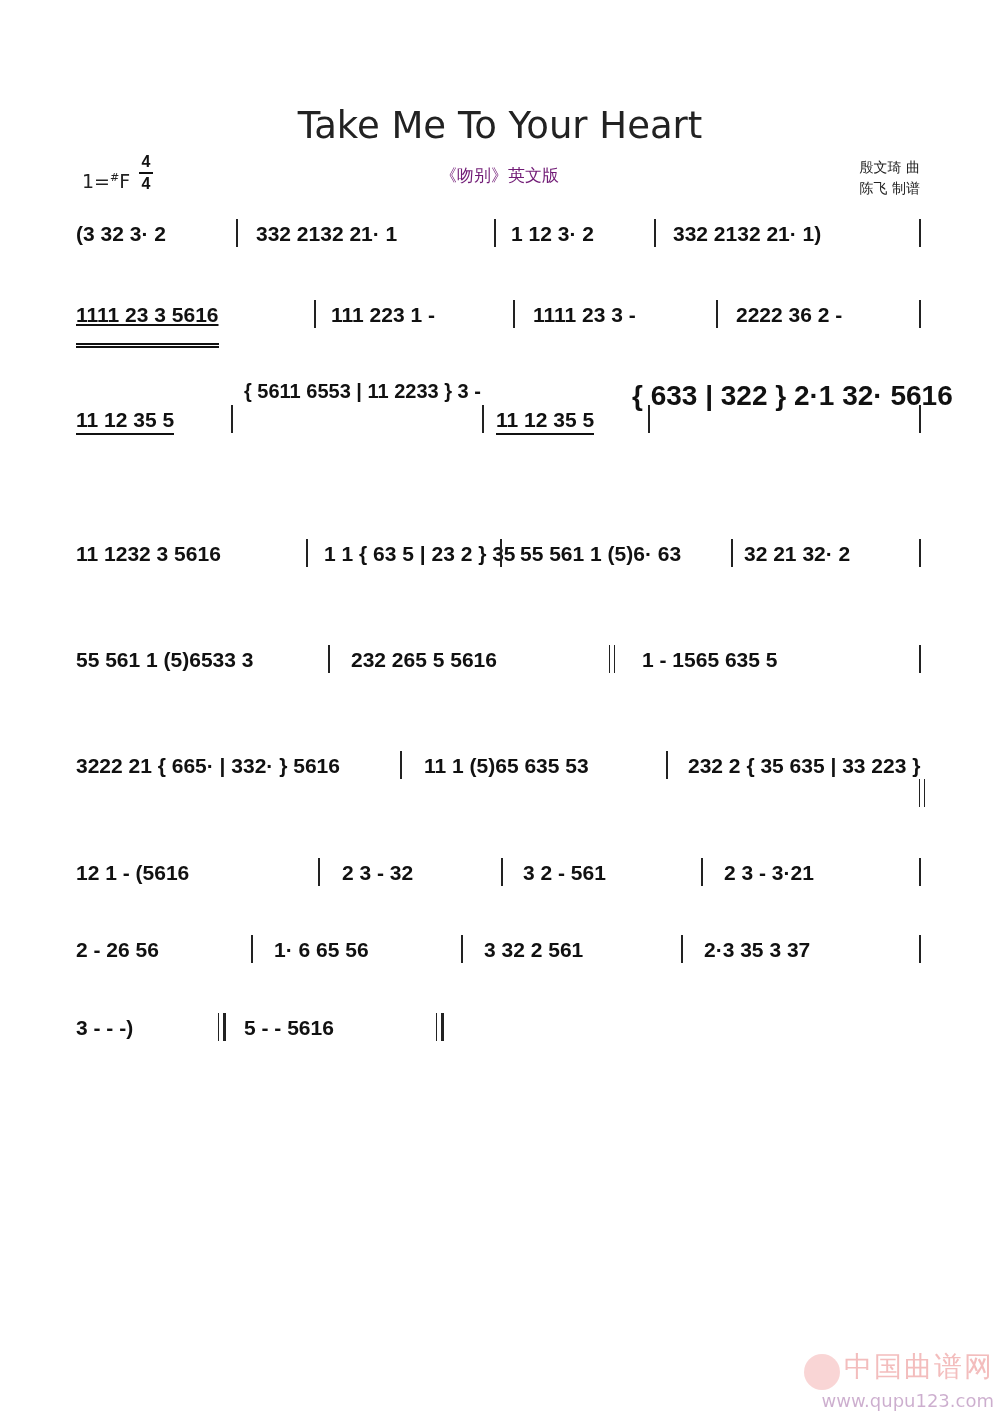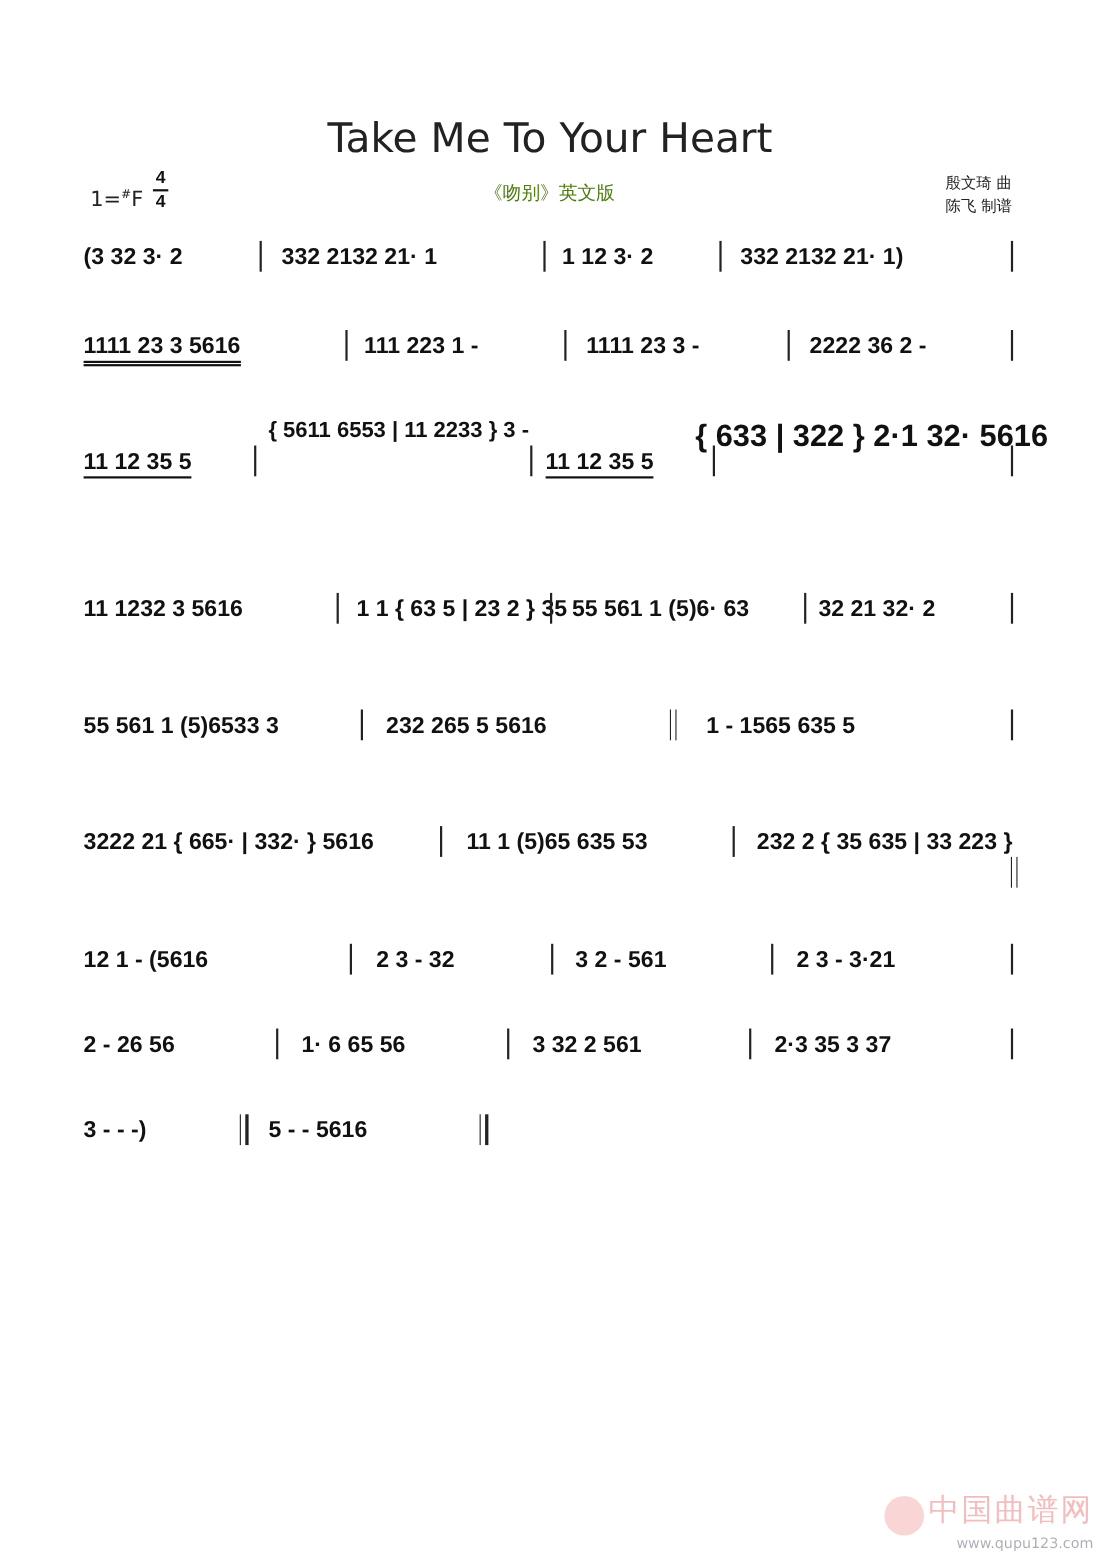--- a/index.html
+++ b/index.html
@@ -4,30 +4,30 @@
 <style>
   html, body { margin:0; padding:0; background:#ffffff; }
   body { width:1000px; height:1415px; position:relative; overflow:hidden;
          font-family:"Liberation Sans", sans-serif; color:#111; }
   .title { position:absolute; left:0; width:1000px; top:104px; text-align:center;
            font-family:"DejaVu Sans", sans-serif; font-size:37px; font-weight:normal; color:#222; }
   .key { position:absolute; left:82px; top:160px; font-family:"DejaVu Sans", sans-serif; font-size:19px; color:#222;margin-top:10px; }
   .key sup { font-size:11px; }
   .timesig { position:absolute; left:139px; top:153px; font-weight:bold; font-size:16px; text-align:center; width:14px; line-height:18px; }
   .timesig .line { height:1.5px; background:#111; margin:1px 0; }
-  .subtitle { position:absolute; left:0; width:999px; top:164px; text-align:center; font-family:"DejaVu Sans", sans-serif; font-size:17px; color:#4d7c0f; }
+  .subtitle { position:absolute; left:0; width:999px; top:164px; text-align:center; font-family:"DejaVu Sans", sans-serif; font-size:17px; color:#701a75; }
   .credits { position:absolute; right:80px; top:157px; text-align:right; font-family:"DejaVu Sans", sans-serif; font-size:14px; line-height:21px; color:#222; }
   .row { position:absolute; left:76px; width:850px; font-weight:bold; font-size:21px; white-space:nowrap; }
   .row .cell { position:absolute; }
   .bar { position:absolute; width:1.5px; background:#222; height:28px; }
   .u1 { border-bottom:2px solid #111; padding-bottom:1px; }
-  .u2 { border-bottom:5px double #111; padding-bottom:1px; }
+  .u2 { border-bottom:5px double #111; padding-bottom:16px;text-decoration:underline; }
   .watermark { position:absolute; right:6px; bottom:4px; opacity:0.35; }
   .wm-cn { font-family:"DejaVu Serif", serif; font-size:28px; font-weight:normal; color:#d44; letter-spacing:2px; }
-  .wm-url { font-family:"DejaVu Sans", sans-serif; font-size:13px; color:#0f172a; text-align:right; }
+  .wm-url { font-family:"DejaVu Sans", sans-serif; font-size:18px; color:#701a75; text-align:right; }
   .wm-logo { display:inline-block; width:36px; height:36px; border-radius:50%; background:#e88; vertical-align:middle; margin-right:4px; }
 </style>
 </head>
 <body>
 
 <div class="title">Take Me To Your Heart</div>
 
 <div class="key">
   <span>1=</span><sup>#</sup><span>F</span>
 </div>

